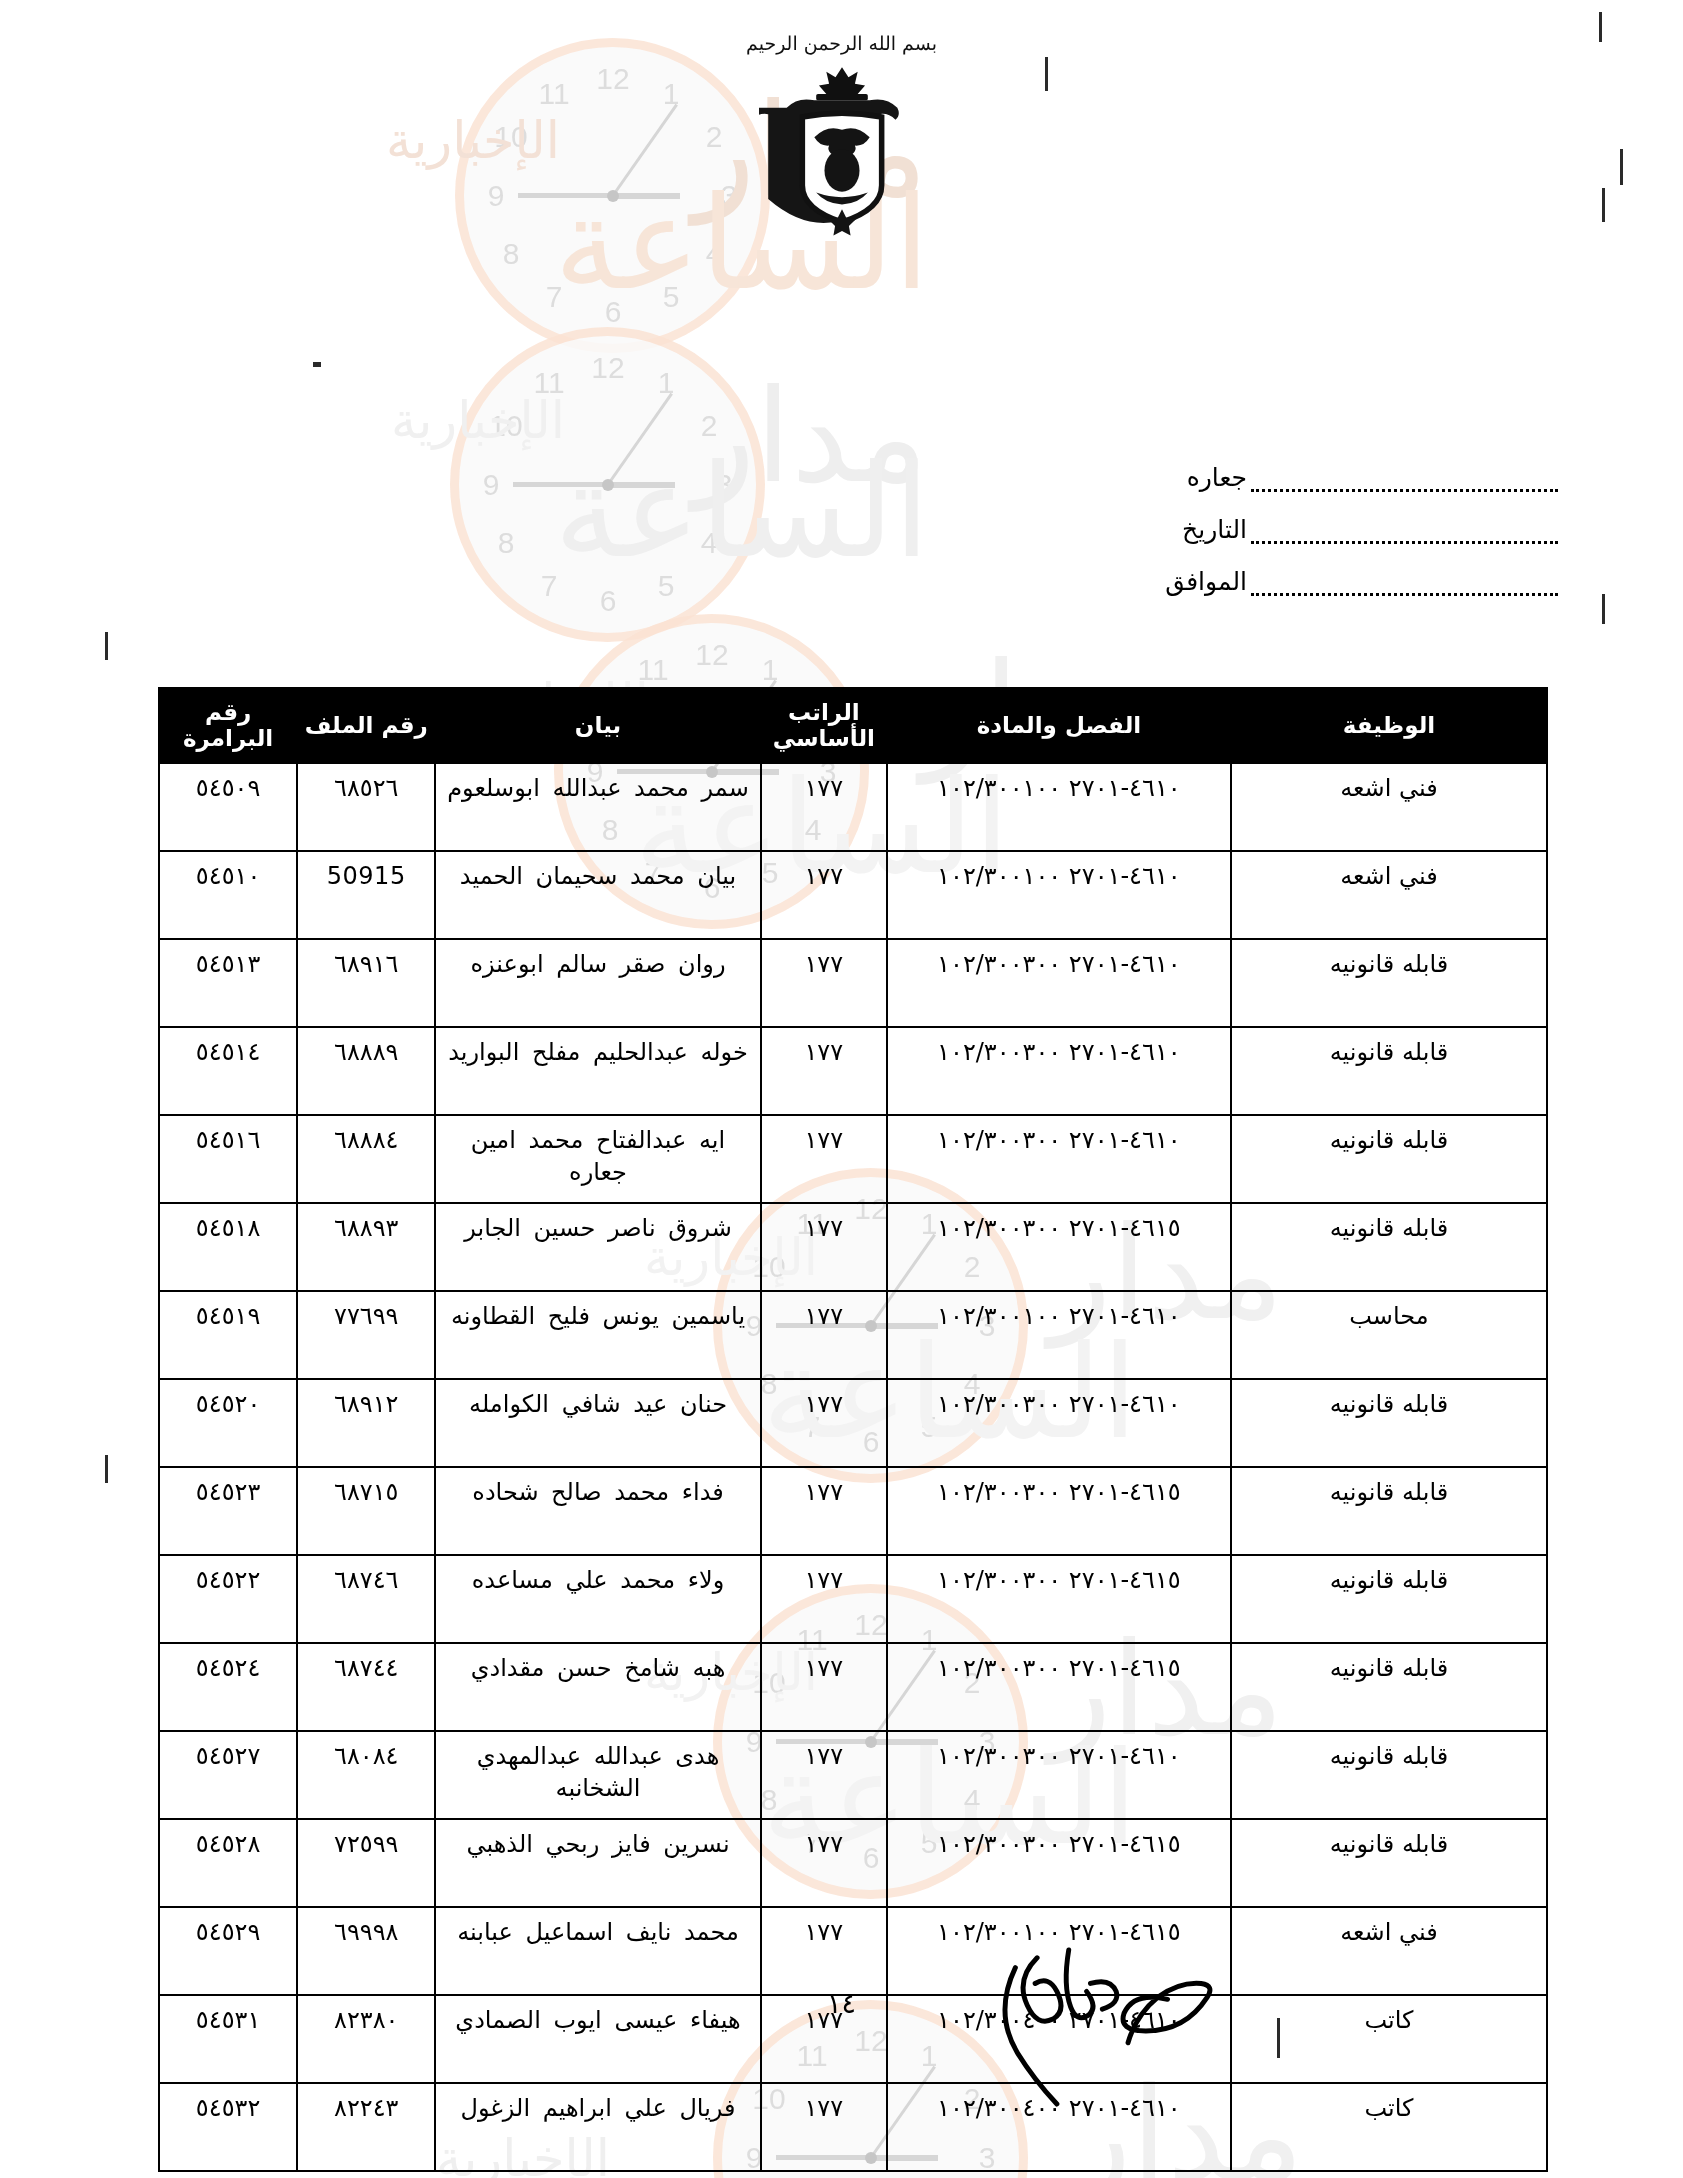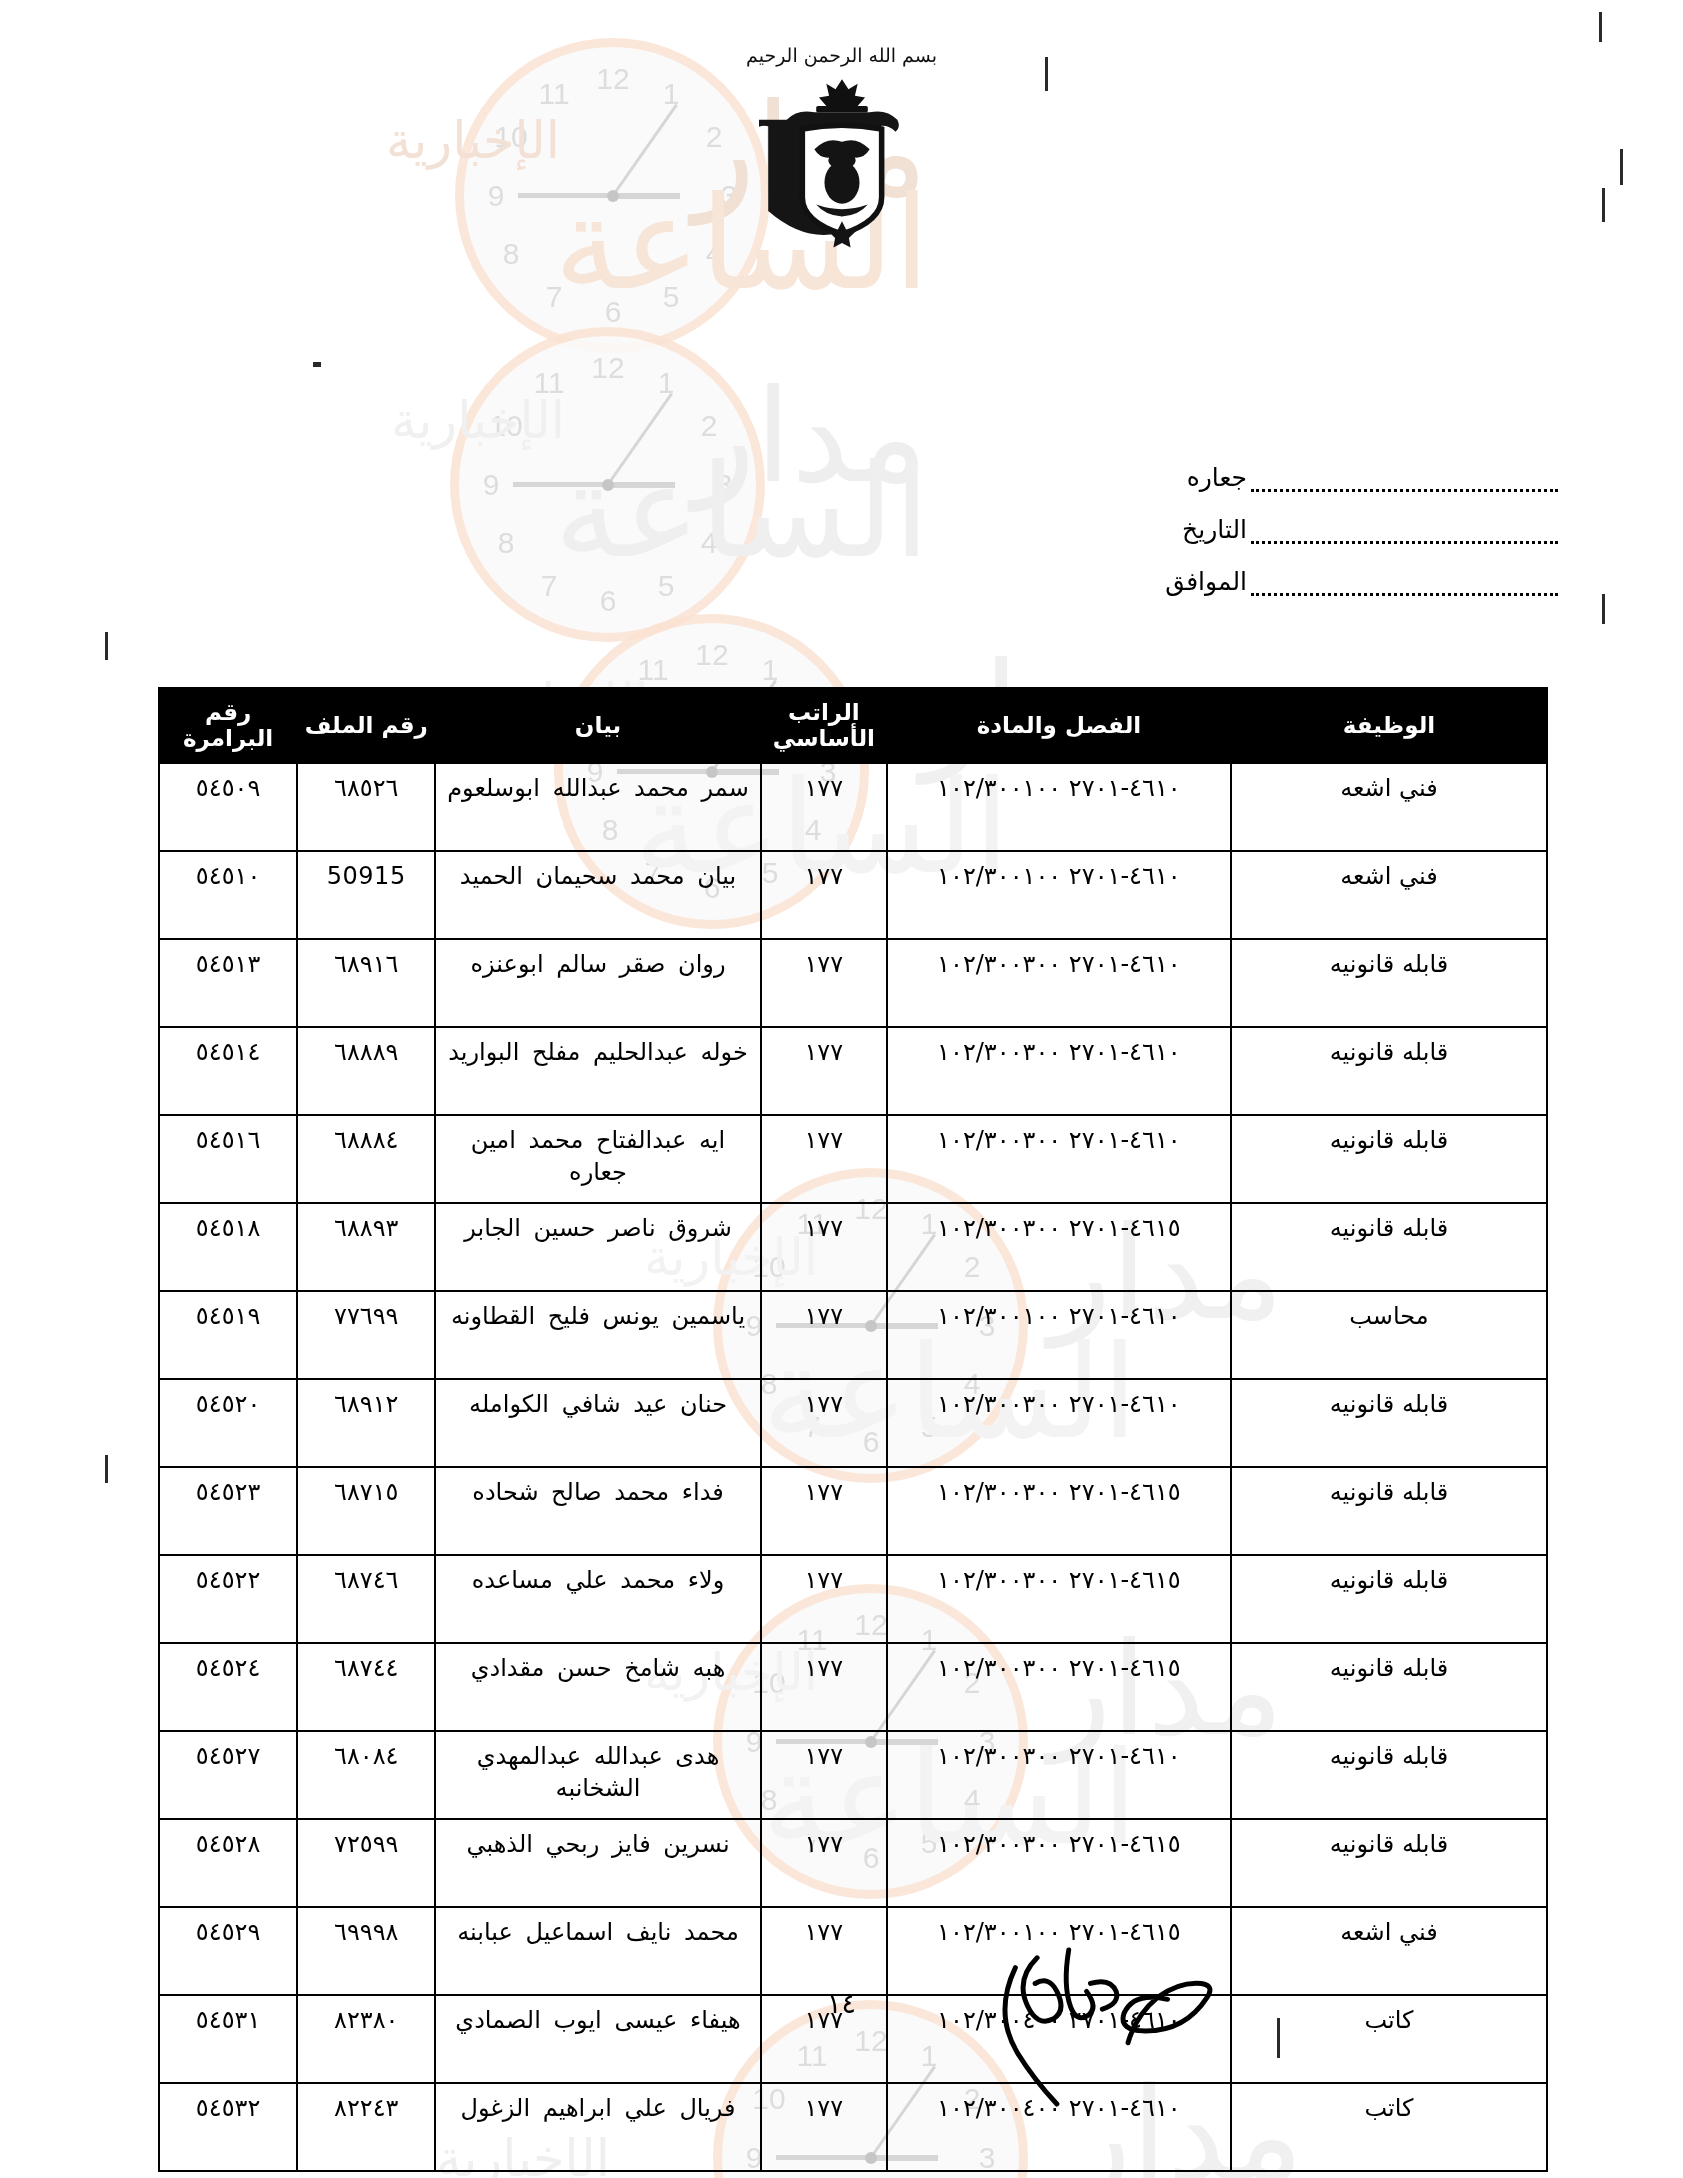--- a/index.html
+++ b/index.html
@@ -73,21 +73,21 @@
 
   
   .content {
     position: relative;
     z-index: 2;
   }
 
   
   .letterhead {
     position: absolute;
-    top: 44px;
+    top: 32px;
     left: 0;
     right: 0;
     text-align: center;
   }
   .basmala {
     font-size: 19px;
     color: #111;
     font-family: "DejaVu Serif", "Liberation Serif", serif;
     letter-spacing: 1px;
     margin-bottom: 4px;

